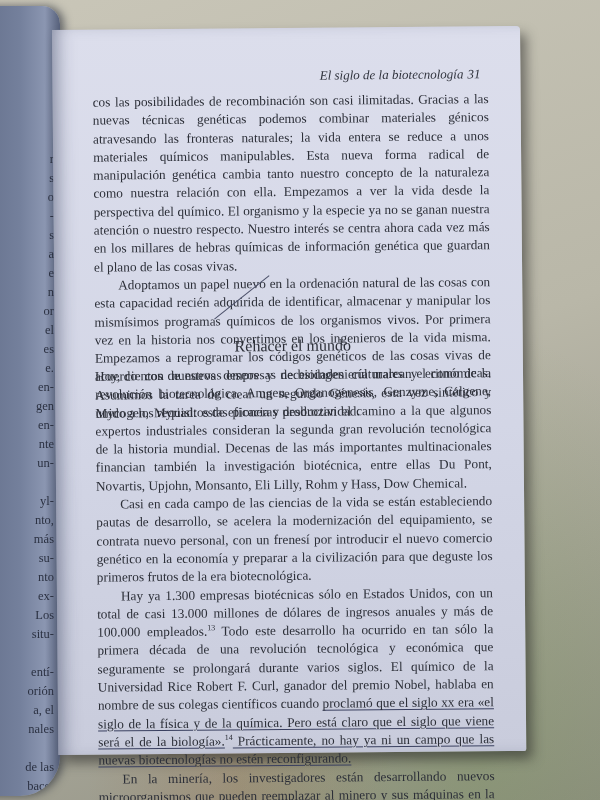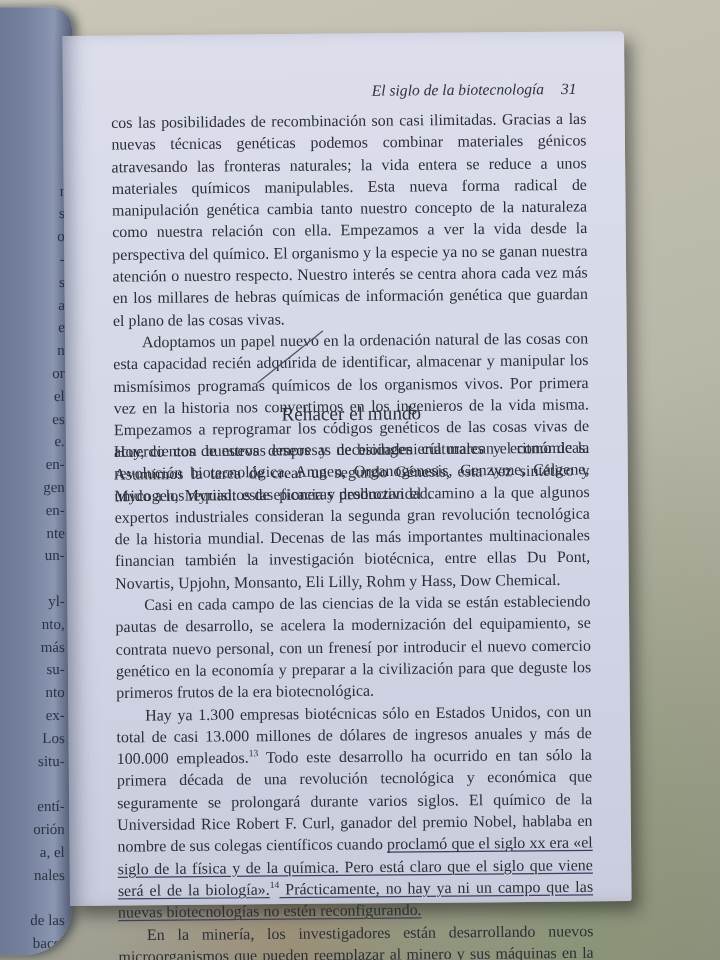--- a/index.html
+++ b/index.html
@@ -35,21 +35,21 @@
       background: linear-gradient(180deg, #dcdeec 0%, #d3d6e6 55%, #c9ccdc 100%);
       transform: rotate(-0.5deg);
       transform-origin: 0 0;
       box-shadow: 6px 8px 12px rgba(30,30,30,0.5), inset 14px 0 18px -10px rgba(40,50,80,0.5);
       border-radius: 0 4px 2px 0;
     }
     .running-head {
       position: absolute; top: 40px; right: 40px;
       font-style: italic; font-size: 13px; color: #30333d;
     }
-    .running-head .pg { margin-left: 14px; }
+    .running-head .pg { margin-left: 4px; }
     .text {
       position: absolute; left: 40px; width: 396px;
       font-size: 13.3px; line-height: 18.3px; color: #2c2f38;
       text-align: justify;
     }
     .text p { margin: 0; }
     .text p.indent { text-indent: 24px; }
     .block1 { top: 64px; }
     .heading {
       position: absolute; top: 309px; left: 40px; width: 396px; text-align: center;

